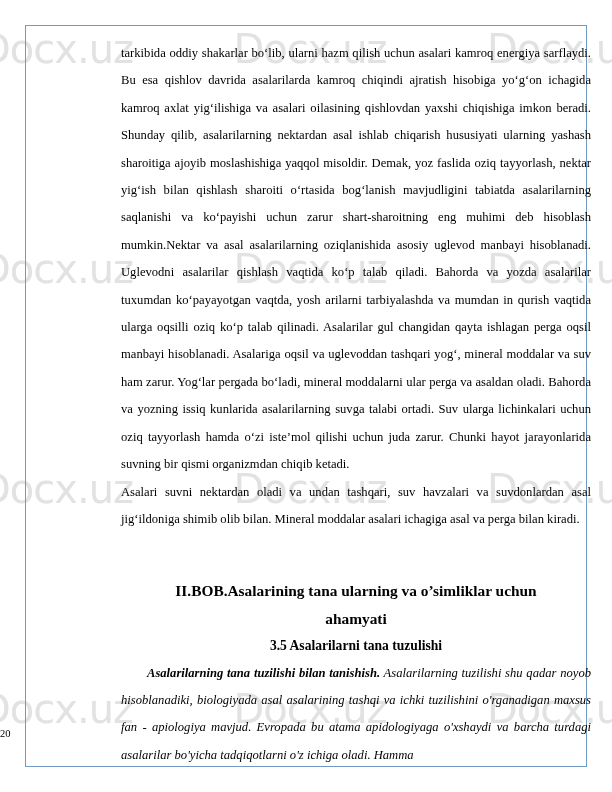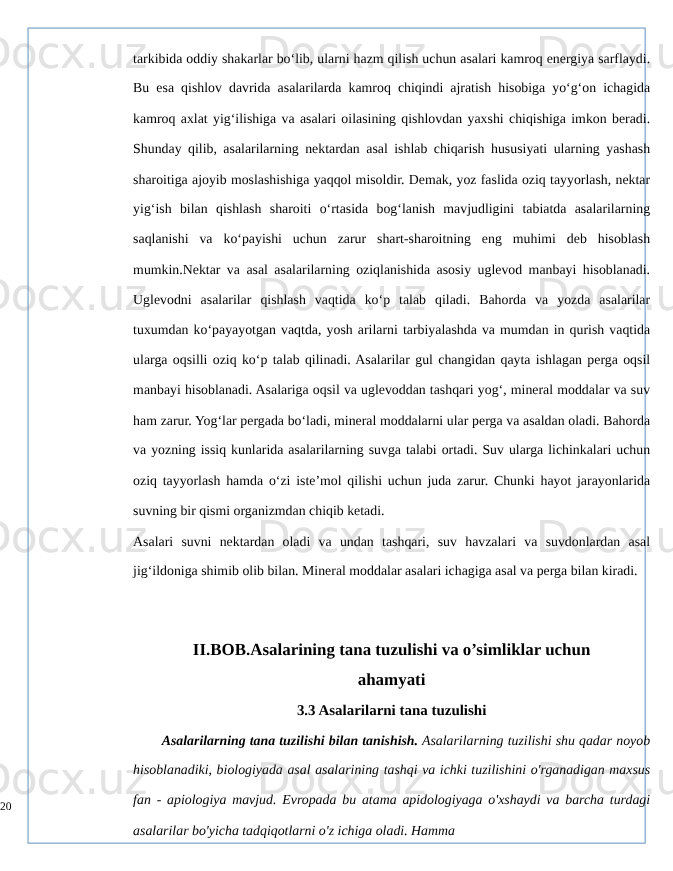--- a/index.html
+++ b/index.html
@@ -147,21 +147,21 @@
 
 <div id="page-border" style="border-color: rgb(111, 154, 196);"></div>
 
 <div id="content">
 
   <p class="body-par">tarkibida oddiy shakarlar bo‘lib, ularni hazm qilish uchun asalari kamroq energiya sarflaydi. Bu esa qishlov davrida asalarilarda kamroq chiqindi ajratish hisobiga yo‘g‘on ichagida kamroq axlat yig‘ilishiga va asalari oilasining qishlovdan yaxshi chiqishiga imkon beradi. Shunday qilib, asalarilarning nektardan asal ishlab chiqarish hususiyati ularning yashash sharoitiga ajoyib moslashishiga yaqqol misoldir. Demak, yoz faslida oziq tayyorlash, nektar yig‘ish bilan qishlash sharoiti o‘rtasida bog‘lanish mavjudligini tabiatda asalarilarning saqlanishi va ko‘payishi uchun zarur shart-sharoitning eng muhimi deb hisoblash mumkin.Nektar va asal asalarilarning oziqlanishida asosiy uglevod manbayi hisoblanadi. Uglevodni asalarilar qishlash vaqtida ko‘p talab qiladi. Bahorda va yozda asalarilar tuxumdan ko‘payayotgan vaqtda, yosh arilarni tarbiyalashda va mumdan in qurish vaqtida ularga oqsilli oziq ko‘p talab qilinadi. Asalarilar gul changidan qayta ishlagan perga oqsil manbayi hisoblanadi. Asalariga oqsil va uglevoddan tashqari yog‘, mineral moddalar va suv ham zarur. Yog‘lar pergada bo‘ladi, mineral moddalarni ular perga va asaldan oladi. Bahorda va yozning issiq kunlarida asalarilarning suvga talabi ortadi. Suv ularga lichinkalari uchun oziq tayyorlash hamda o‘zi iste’mol qilishi uchun juda zarur. Chunki hayot jarayonlarida suvning bir qismi organizmdan chiqib ketadi.</p>
 
   <p class="body-par">Asalari suvni nektardan oladi va undan tashqari, suv havzalari va suvdonlardan asal jig‘ildoniga shimib olib bilan. Mineral moddalar asalari ichagiga asal va perga bilan kiradi.</p>
 
   <div class="heading-block">
-    <h2 class="chapter-title">II.BOB.Asalarining tana tuzulishi va  o’simliklar uchun ahamyati</h2>
-    <h3 class="section-title">3.3 Asalarilarni tana tuzulishi</h3>
+    <h2 class="chapter-title">II.BOB.Asalarining tana ularning va  o’simliklar uchun ahamyati</h2>
+    <h3 class="section-title">3.5 Asalarilarni tana tuzulishi</h3>
   </div>
 
   <p class="lead-par"><span class="bold-lead">Asalarilarning   tana   tuzilishi   bilan   tanishish.</span><span> Asalarilarning tuzilishi shu qadar noyob hisoblanadiki, biologiyada asal asalarining tashqi va ichki tuzilishini o'rganadigan maxsus fan - apiologiya mavjud. Evropada bu atama apidologiyaga o'xshaydi va barcha turdagi asalarilar bo'yicha tadqiqotlarni o'z ichiga oladi.  Hamma</span></p>
 
 </div>
 
 <div id="page-number">20</div>
 
 </body></html>

